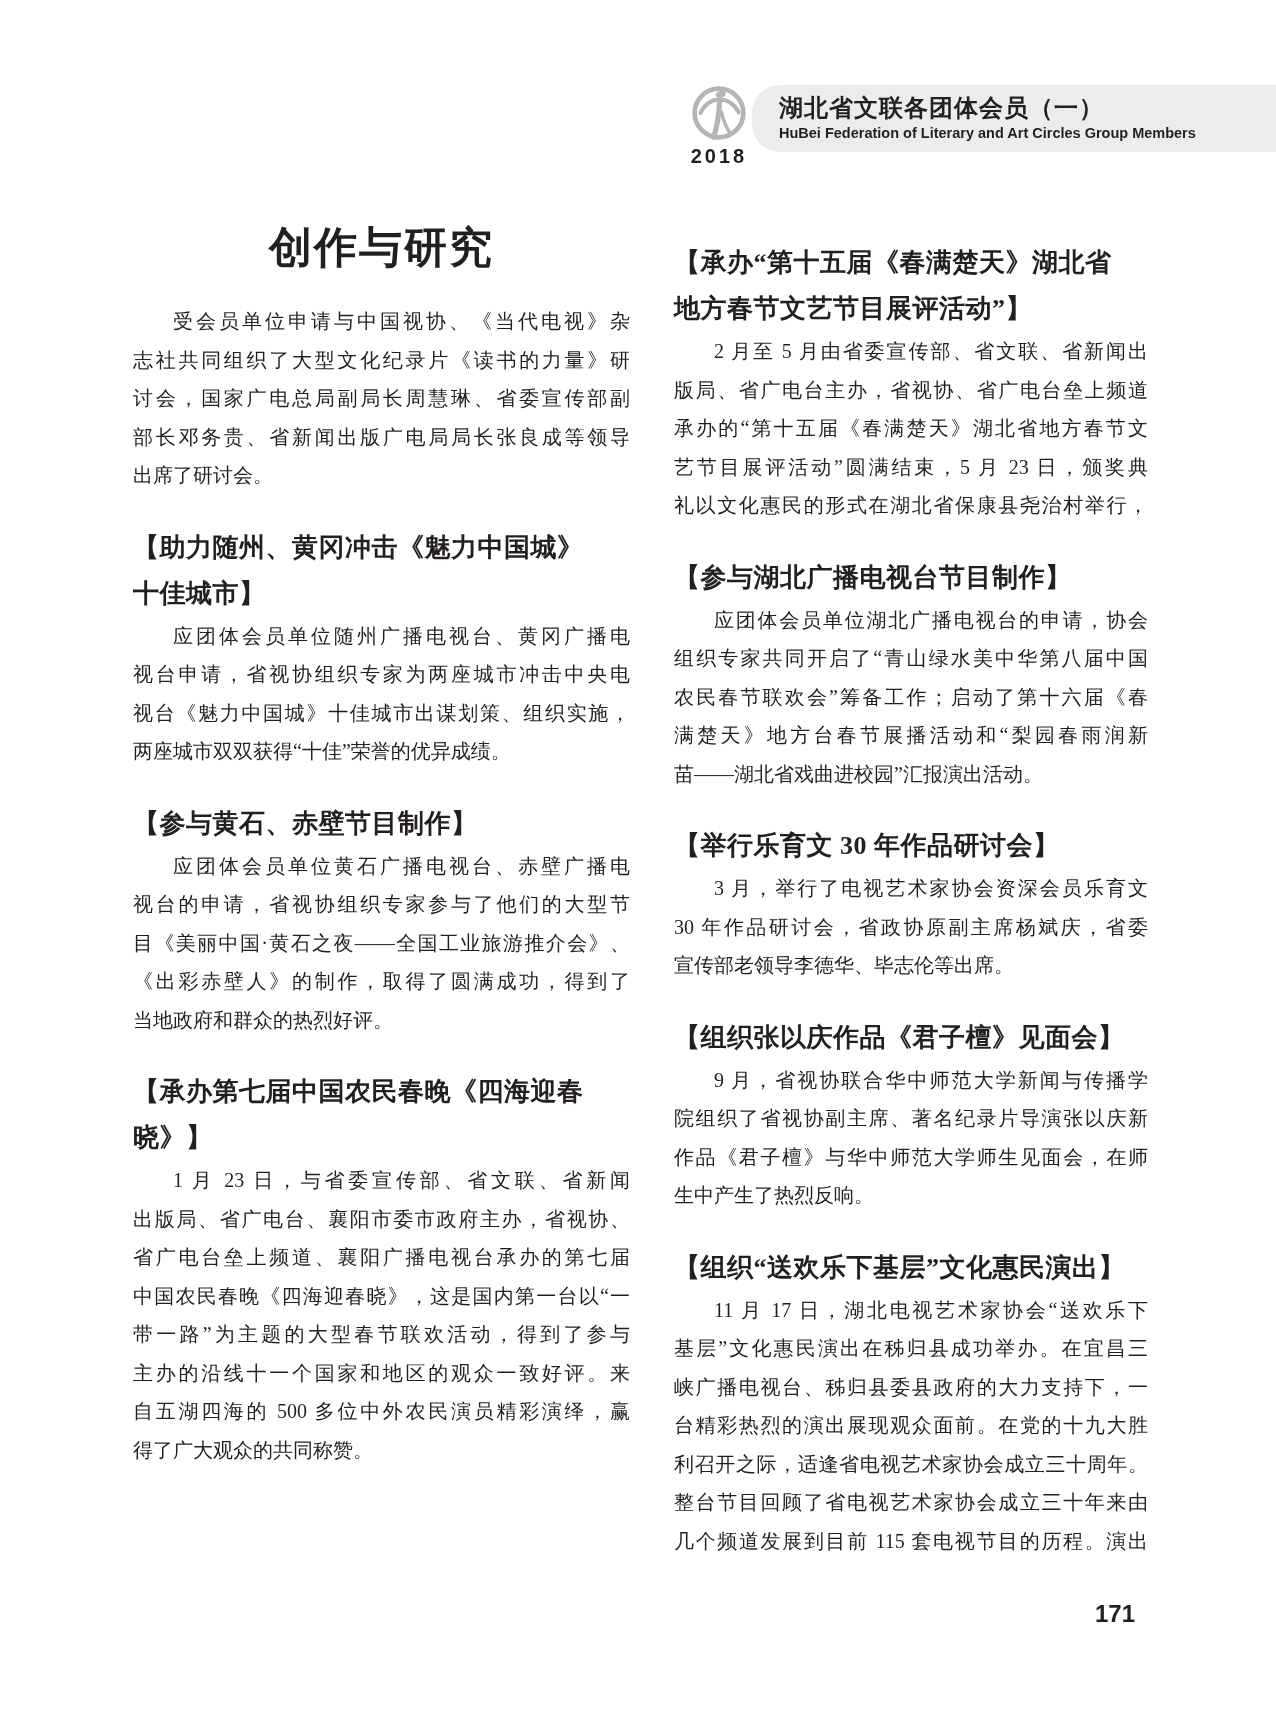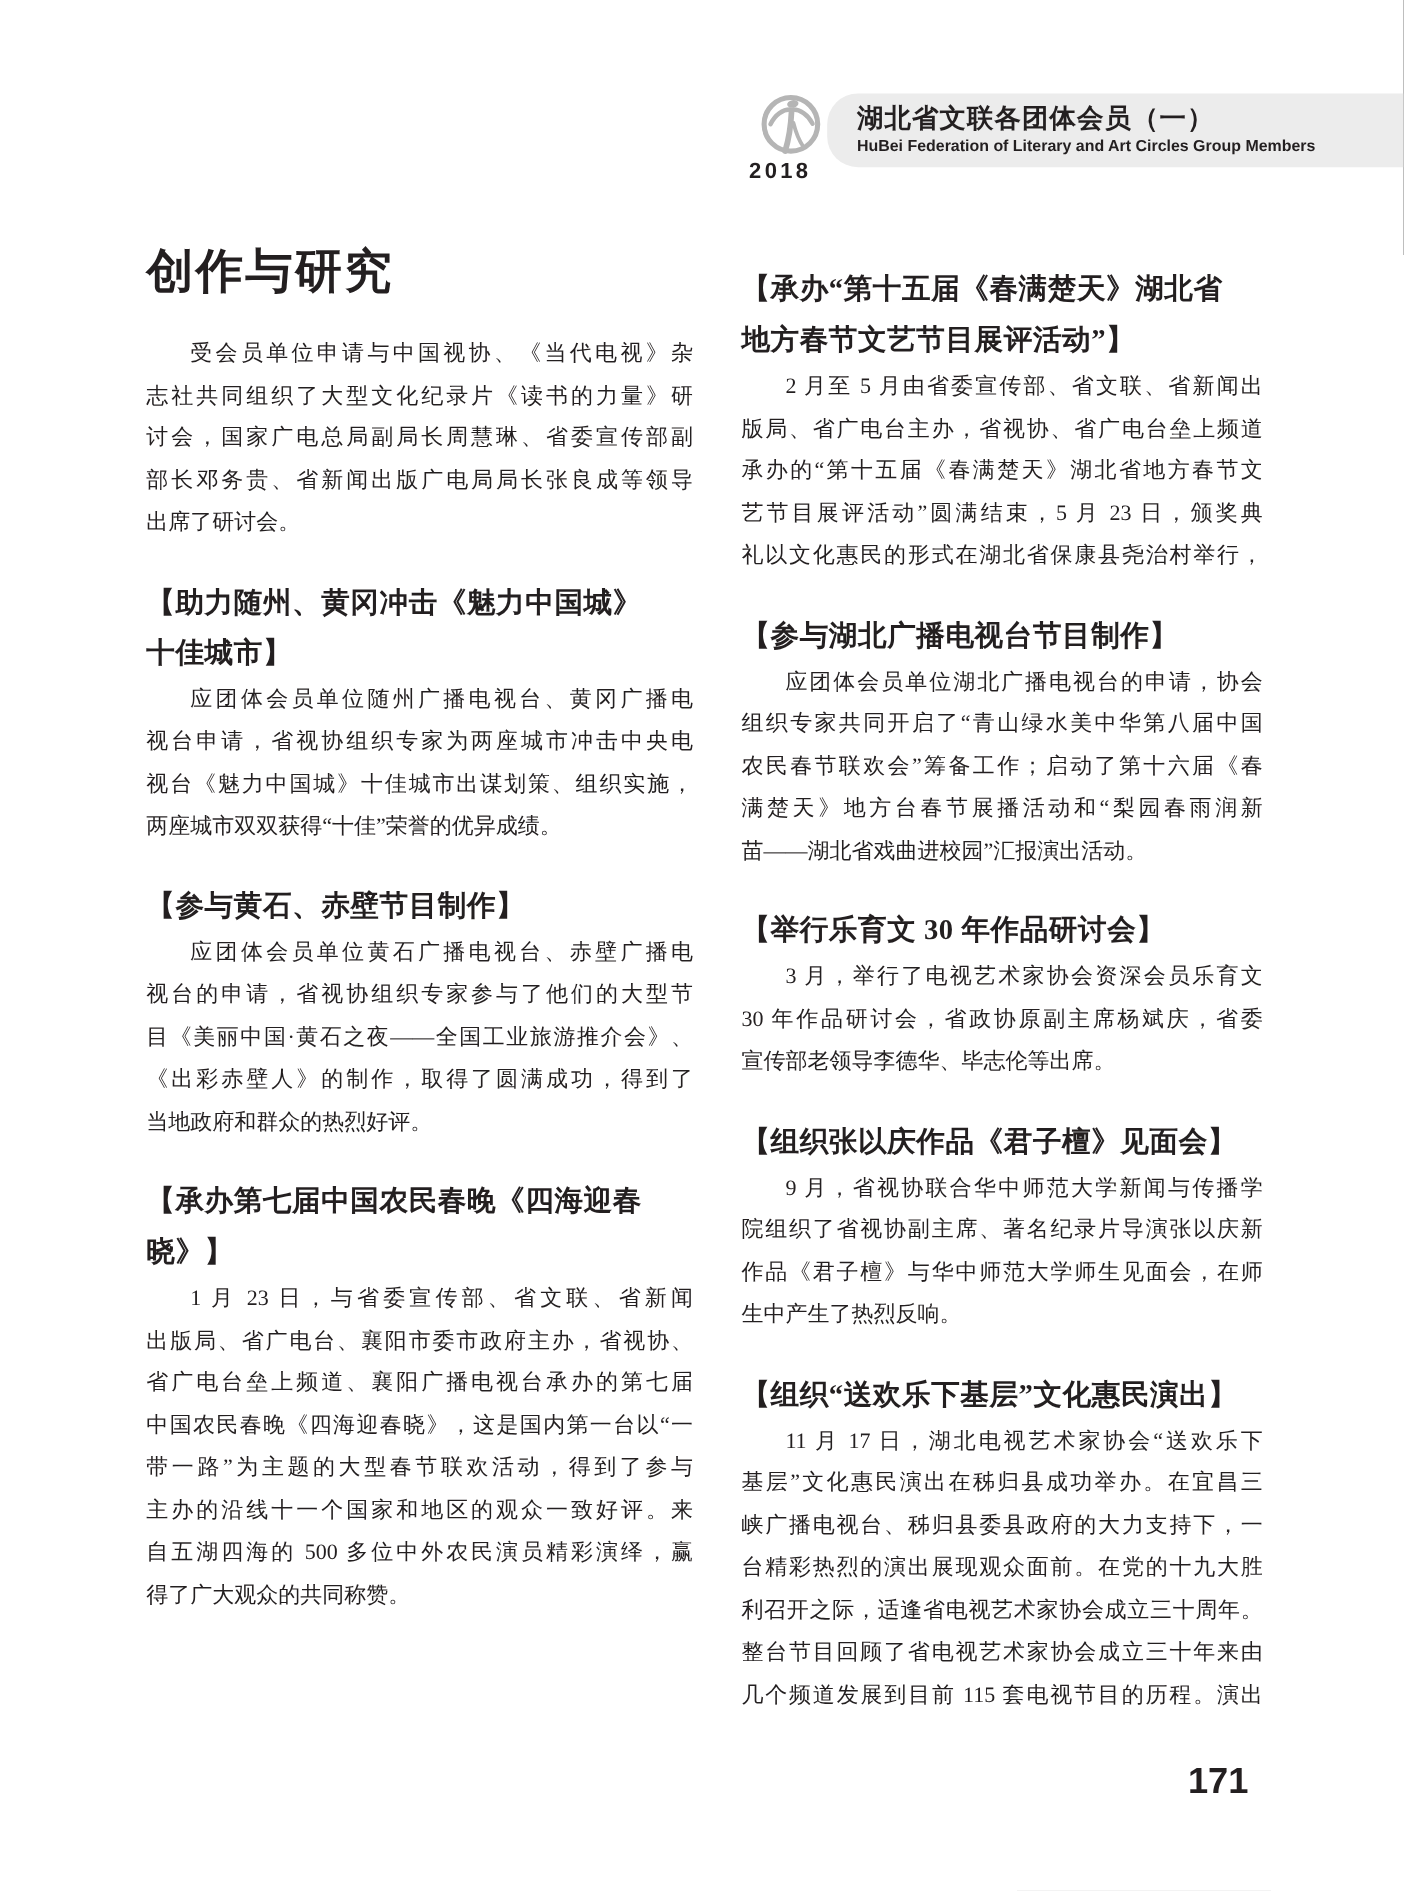--- a/index.html
+++ b/index.html
@@ -16,21 +16,21 @@
     background:#ffffff;
     color:var(--text);
     font-family:"Liberation Serif","DejaVu Serif",serif;
     overflow:hidden;
   }
 
   
   .logo-block{position:absolute;left:681px;top:84px;width:76px;}
   .logo-block svg{display:block;margin:0 auto;width:58px;height:58px;}
   .year-label{
-    margin-top:3px;
+    margin-top:3px;text-align:center;
     font-family:"Liberation Sans","DejaVu Sans",sans-serif;
     font-weight:bold;font-size:20px;letter-spacing:3px;color:#231f20;
   }
   .header-bar{
     position:absolute;left:752px;top:85px;right:0;height:67px;
     background:var(--bar-bg);
     border-radius:28px 0 0 28px;
     padding:9px 10px 0 27px;
   }
   .header-title-zh{
@@ -45,21 +45,21 @@
   }
 
   
   .col{position:absolute;}
   .col-left{left:133px;top:222px;width:497px;}
   .col-right{left:674px;top:240px;width:474px;}
 
   .page-title{
     font-family:"Liberation Sans","DejaVu Sans",sans-serif;
     font-weight:bold;font-size:43px;line-height:50px;
-    text-align:left;margin:0 0 30px 0;letter-spacing:2px;
+    text-align:center;margin:0 0 30px 0;letter-spacing:2px;
   }
 
   .section-heading{
     font-family:Liberation Serif, serif;
     font-weight:bold;font-size:26px;line-height:46px;
     margin:30px 0 0 0;letter-spacing:0.5px;
   }
   .col > .section:first-child .section-heading{margin-top:0;}
 
   .para{margin:0;}
@@ -69,21 +69,21 @@
     text-justify:inter-character;
     white-space:nowrap;
   }
   .line.first{text-indent:2em;}
   .line.last{text-align-last:left;}
 
   
   .page-number{
     position:absolute;right:141px;top:1600px;
     font-family:"Liberation Sans","DejaVu Sans",sans-serif;
-    font-weight:bold;font-size:33px;color:var(--text);
+    font-weight:bold;font-size:24px;color:var(--text);
   }
 </style>
 </head>
 <body>
 
 <div class="page">
 
   <div class="logo-block">
     <svg viewBox="0 0 100 100" aria-hidden="true">
       <circle cx="50" cy="50" r="42" fill="none" stroke="#b5b5b5" stroke-width="8"></circle>

